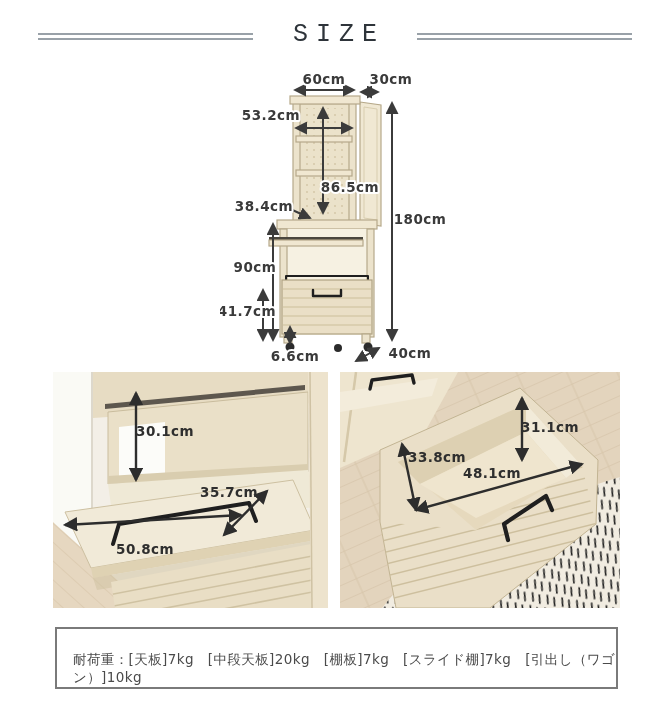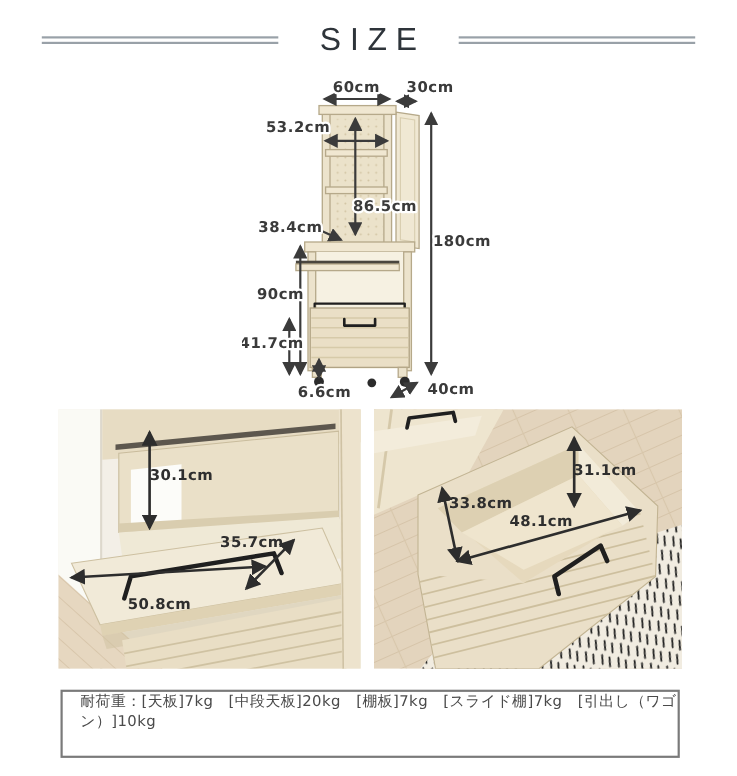--- a/index.html
+++ b/index.html
@@ -4,22 +4,22 @@
 <style>
   html,body{margin:0;padding:0;}
   body{
     width:670px;height:705px;position:relative;overflow:hidden;
     background:#ffffff;
     font-family:"DejaVu Sans","Liberation Sans",sans-serif;
   }
   
   .page-title{
     position:absolute;top:20px;left:0;width:670px;text-align:center;
-    font-family:Liberation Sans, sans-serif;
-    font-size:29px;color:#2e343a;letter-spacing:8px;text-indent:8px;
+    font-family:Liberation Mono, monospace;
+    font-size:25px;color:#2e343a;letter-spacing:8px;text-indent:8px;
   }
   .dbl-line{
     position:absolute;top:33px;height:3px;width:215px;
     border-top:2px solid #99a1a8;border-bottom:2px solid #99a1a8;
   }
   .dbl-line.left{left:38px;}
   .dbl-line.right{left:417px;}
   
   svg{position:absolute;display:block;}
   #diagram-svg{left:220px;top:70px;}
@@ -36,21 +36,21 @@
     font-family:"DejaVu Sans",sans-serif;font-weight:700;font-size:13.5px;
     fill:#2e2e2e;letter-spacing:.4px;text-anchor:middle;
   }
   .wood{fill:#ece3cc;stroke:#b6a98a;stroke-width:1.2;}
   .woodL{fill:#f0e7d1;stroke:#b6a98a;stroke-width:1.2;}
   .metal{stroke:#1f1f1f;fill:none;stroke-linecap:round;stroke-linejoin:round;}
   
   .footer-box{
     position:absolute;left:55px;top:627px;width:559px;height:58px;
     border:2px solid #7a7a7a;background:#ffffff;
-    display:flex;align-items:flex-start;
+    display:flex;align-items:flex-end;
   }
   .footer-box .note{
     padding-left:16px;font-size:13.5px;color:#4a4a4a;letter-spacing:.4px;
     font-family:"DejaVu Sans","Liberation Sans",sans-serif;
   }
 </style>
 </head>
 <body>
 
 <div class="dbl-line left"></div>

